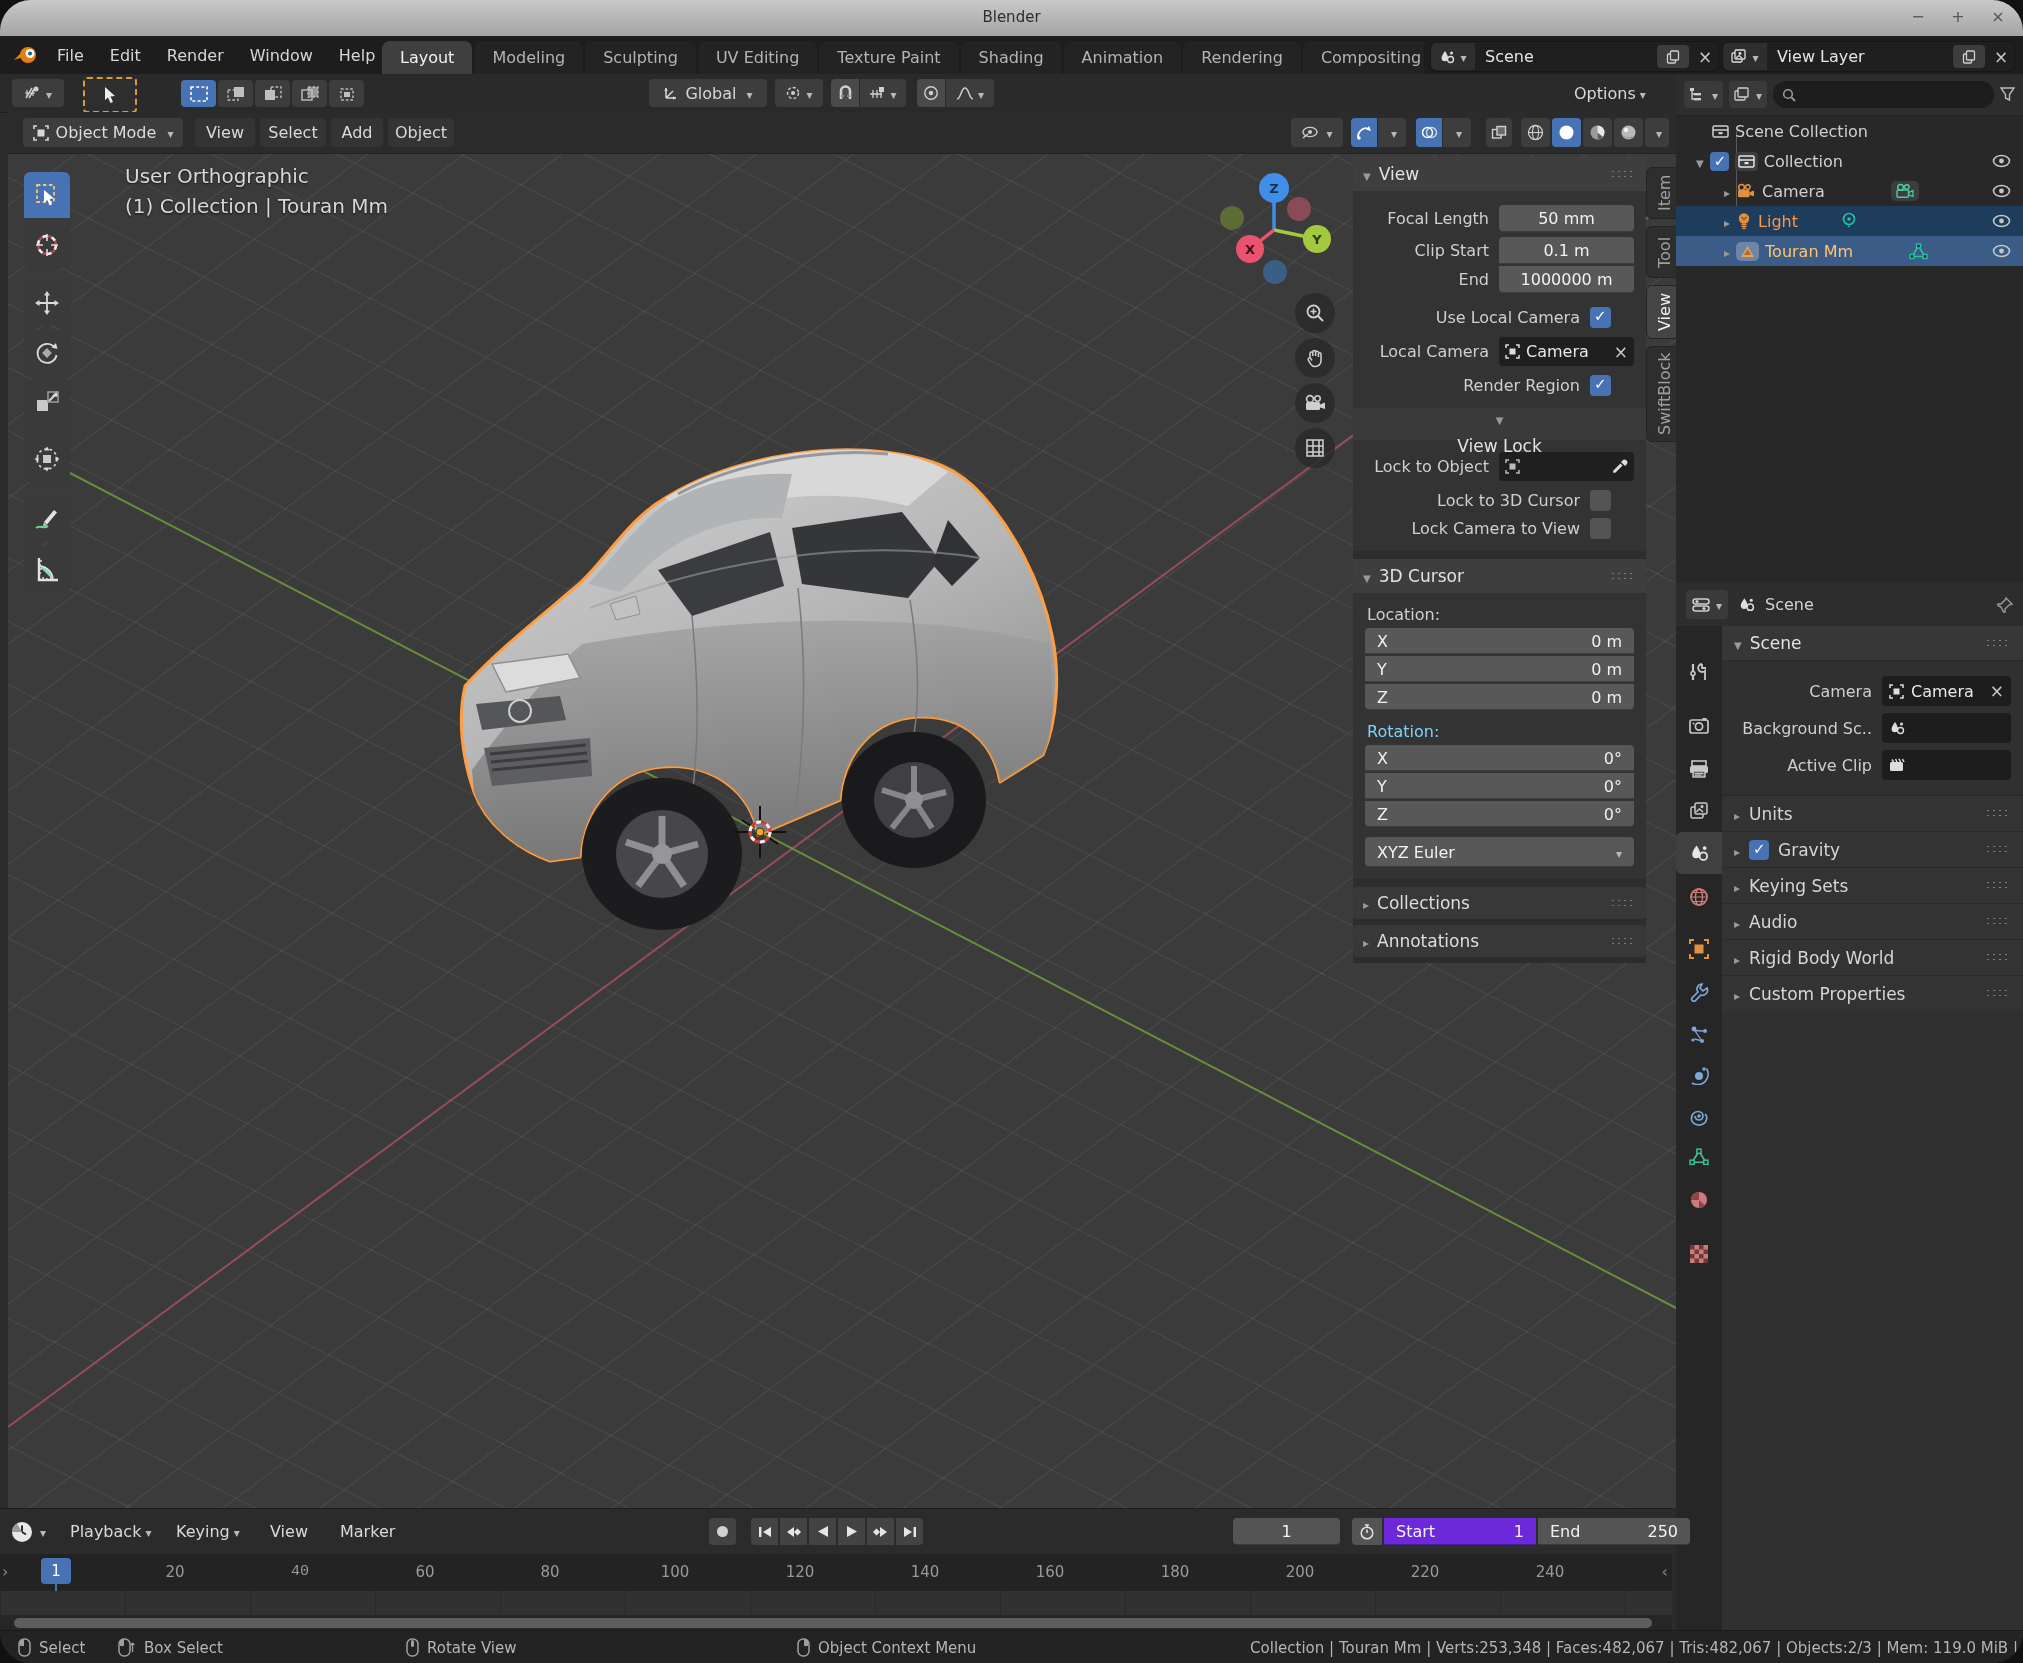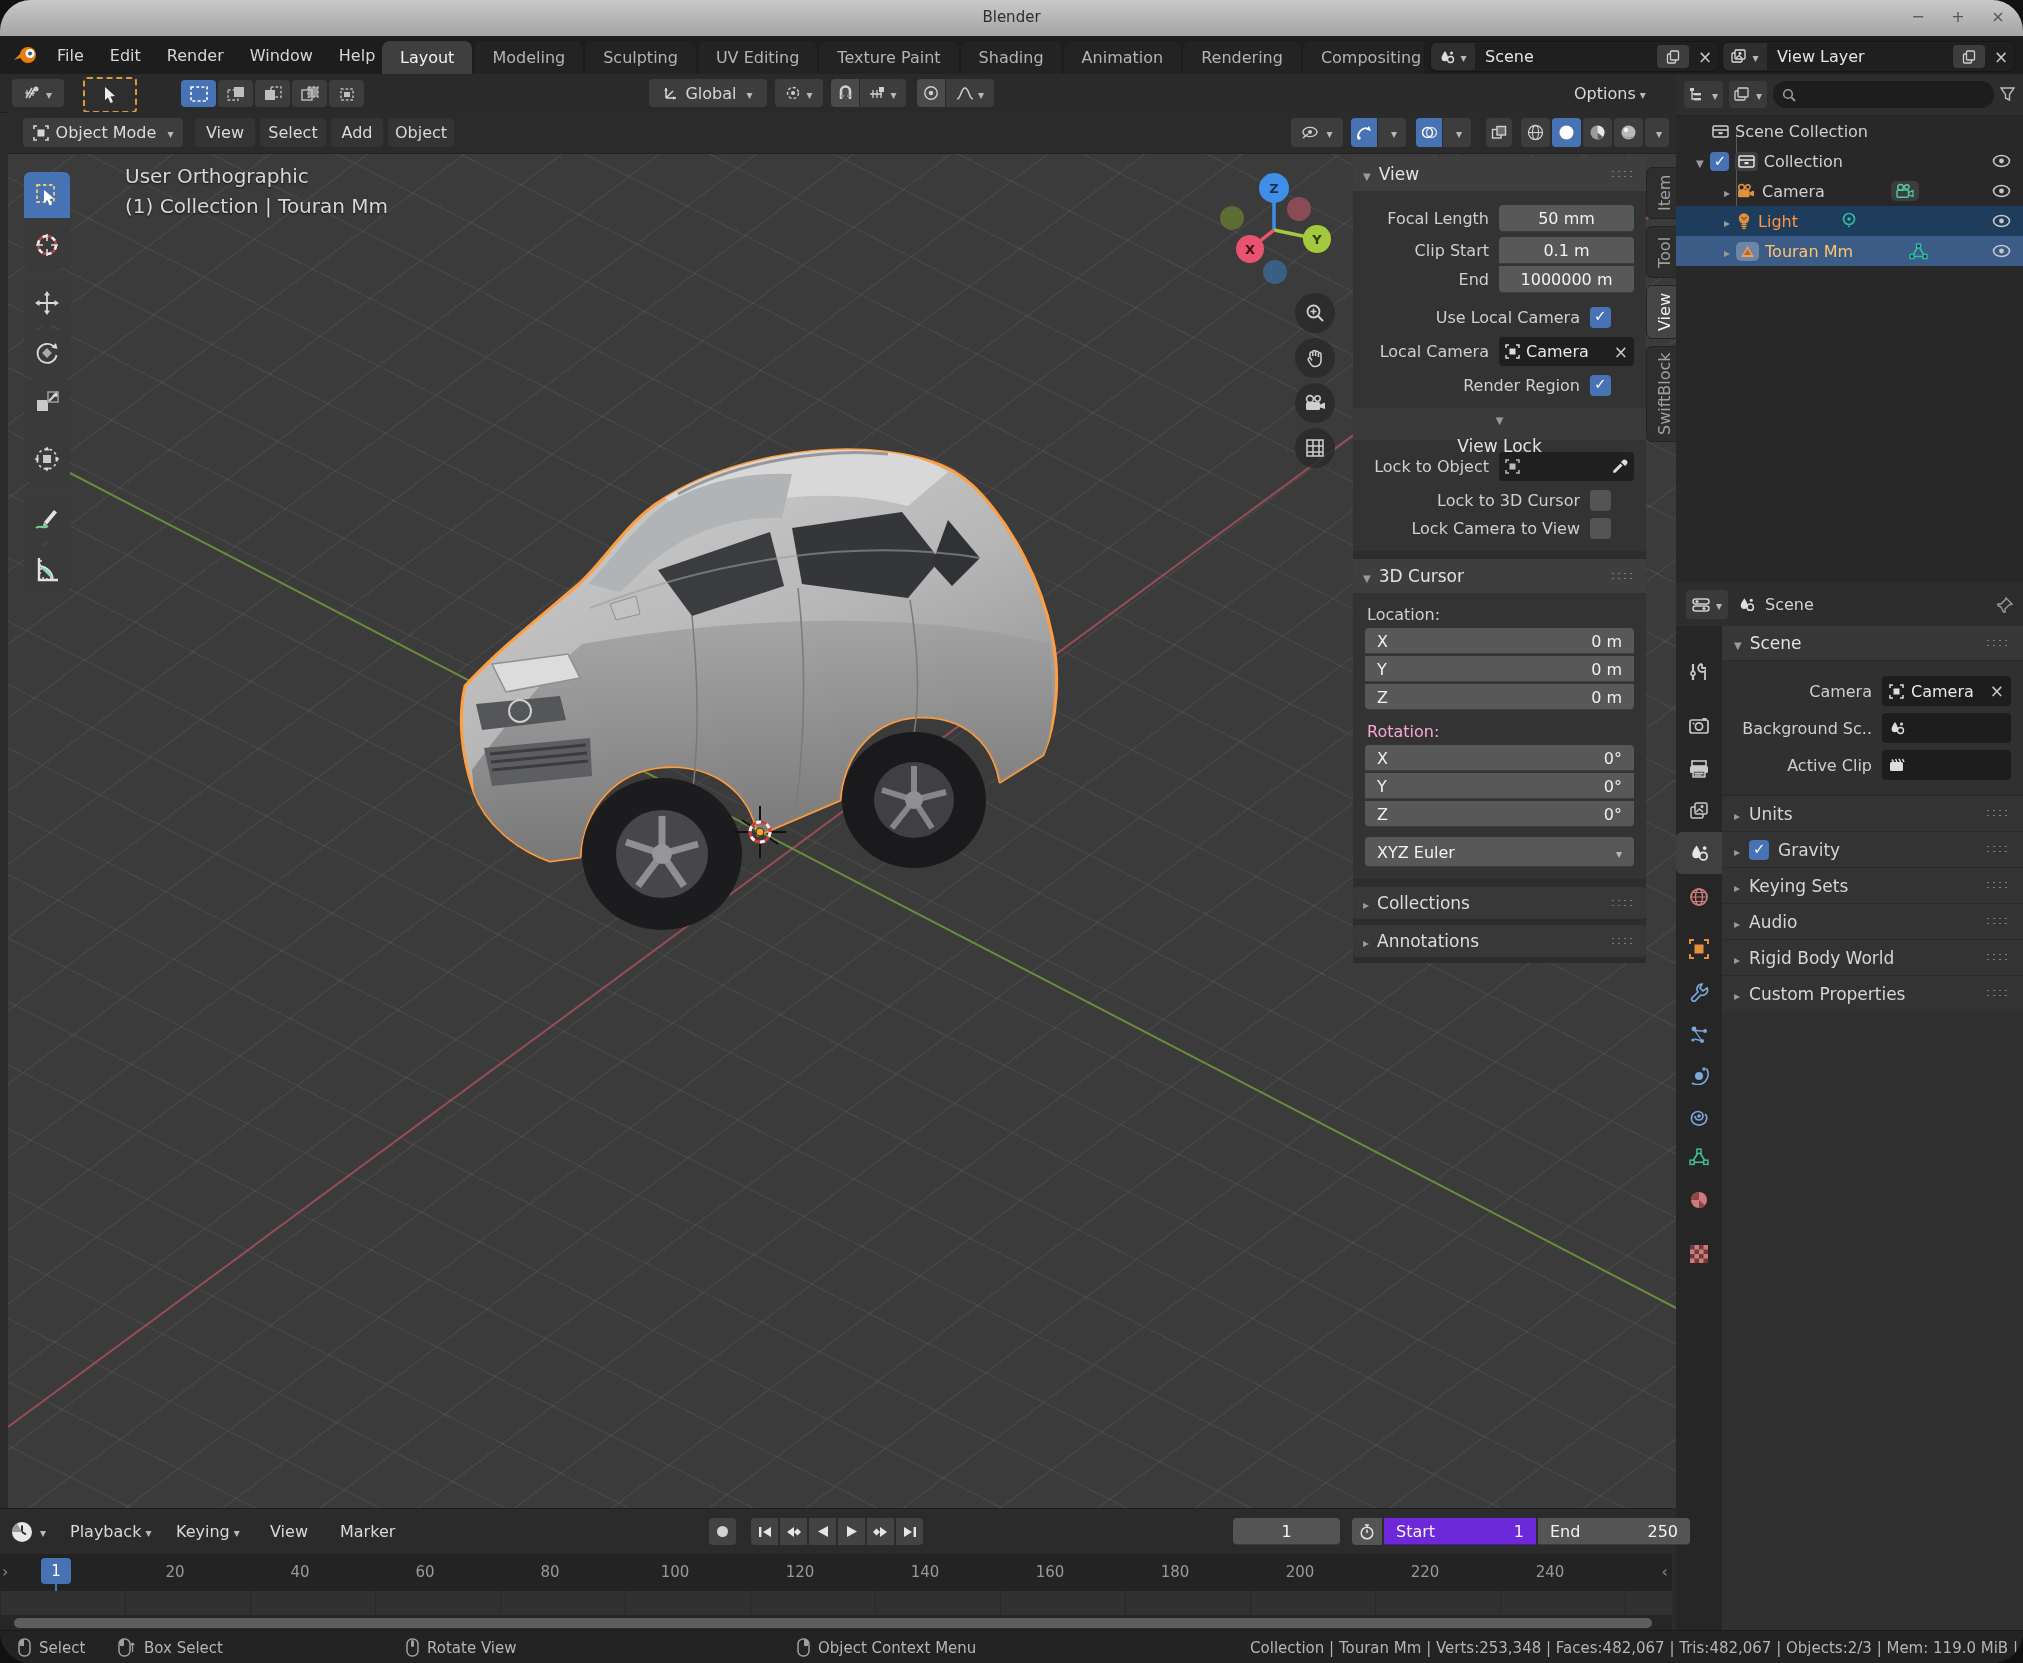--- a/index.html
+++ b/index.html
@@ -614,21 +614,21 @@
               </div>
             <div class="slider">
                 <span>Y</span>
                 <span>0 m</span>
               </div>
             <div class="slider">
                 <span>Z</span>
                 <span>0 m</span>
               </div>
           </div>
-          <div style="color:#f9a8d4;margin:12px 0 2px 2px;">Rotation:</div>
+          <div style="color:#7dd3fc;margin:12px 0 2px 2px;">Rotation:</div>
           <div class="sgroup">
             <div class="slider">
                 <span>X</span>
                 <span>0°</span>
               </div>
             <div class="slider">
                 <span>Y</span>
                 <span>0°</span>
               </div>
             <div class="slider">
@@ -1084,21 +1084,21 @@
         <div style="width:128px;background:#545454;border-radius:0 4px 4px 0;display:flex;align-items:center;justify-content:space-between;padding:0 12px;color:#f2f2f2;box-shadow:inset 0 -1px 0 rgba(0,0,0,.3);">
           <span>End</span>
             <span>250</span>
         </div>
       </div>
     </div>
 
     <div class="ruler">
       <span style="position:absolute;left:2px;top:8px;color:#8a8a8a;">›</span>
       <div class="tick" style="left:175px;">20</div>
-      <div class="tick" style="left:300px;">40</div>
+      <div class="tick" style="left:300px;font-family:Liberation Mono, monospace;">40</div>
       <div class="tick" style="left:425px;">60</div>
       <div class="tick" style="left:550px;">80</div>
       <div class="tick" style="left:675px;">100</div>
       <div class="tick" style="left:800px;">120</div>
       <div class="tick" style="left:925px;">140</div>
       <div class="tick" style="left:1050px;">160</div>
       <div class="tick" style="left:1175px;">180</div>
       <div class="tick" style="left:1300px;">200</div>
       <div class="tick" style="left:1425px;">220</div>
       <div class="tick" style="left:1550px;">240</div>

